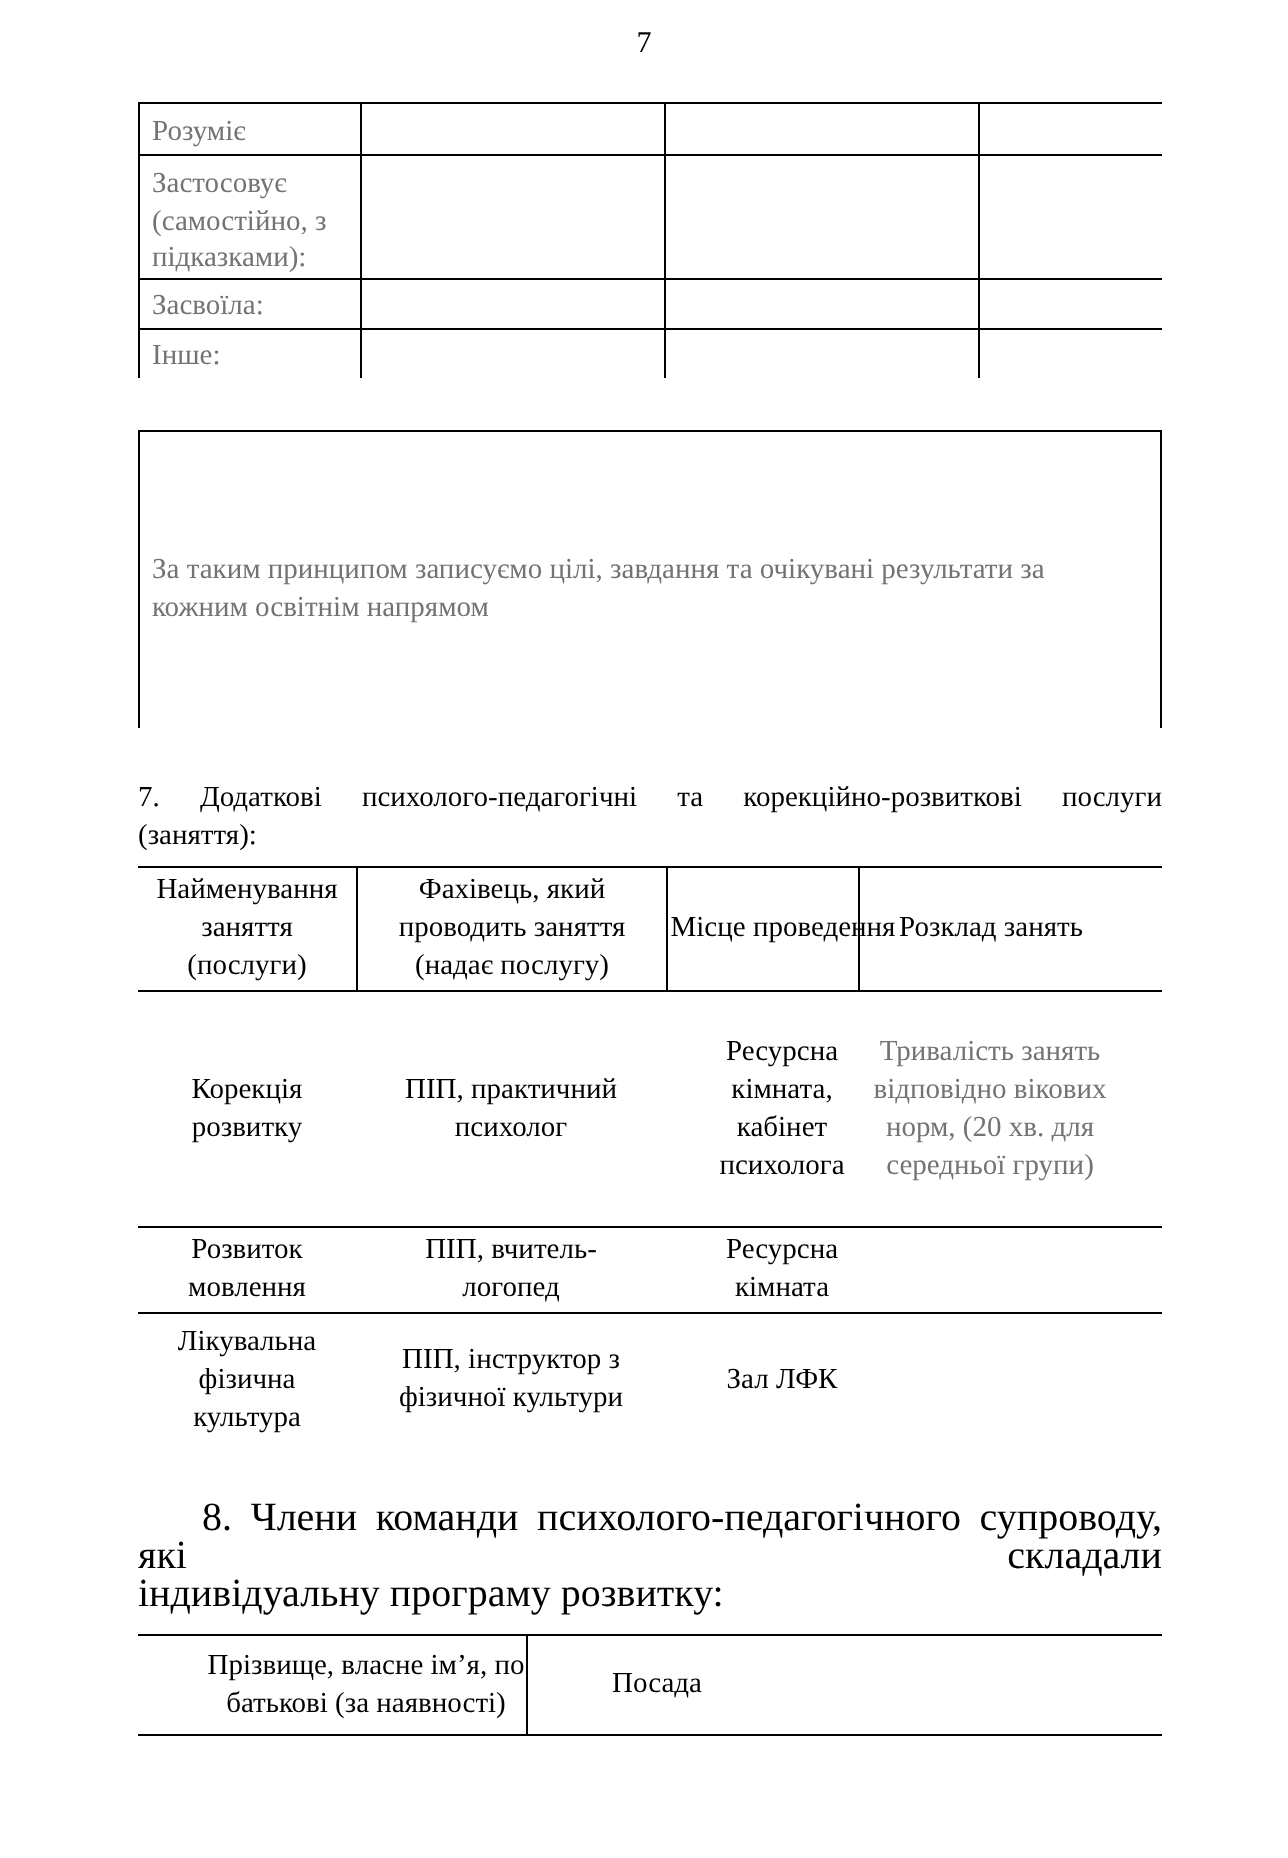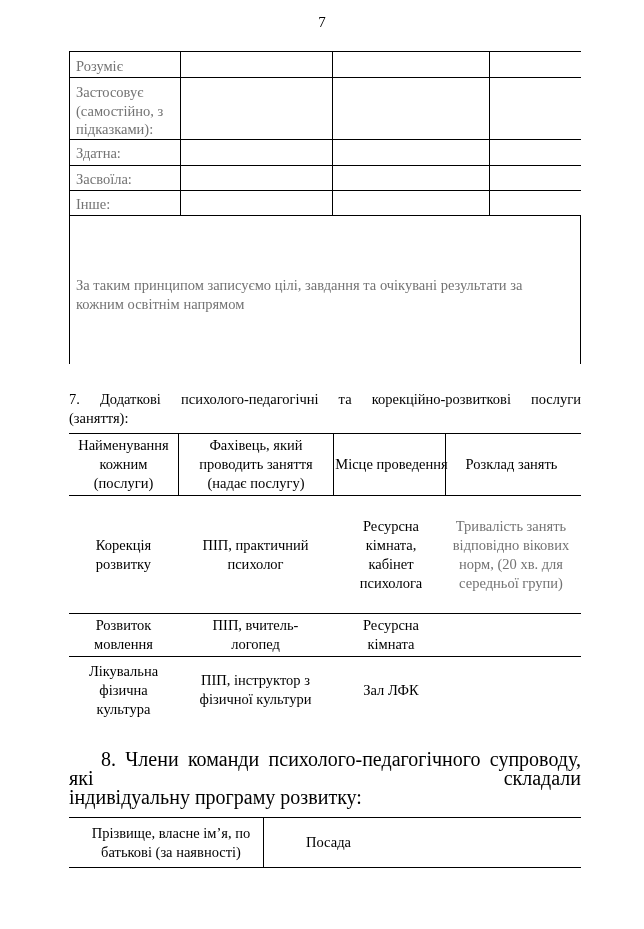--- a/index.html
+++ b/index.html
@@ -29,52 +29,46 @@
   .t2 { left:69px; top:433px; width:512px; }
   .t2 .hrow { position:relative; height:61px; border-top:1.5px solid #000; border-bottom:1.5px solid #000; box-sizing:content-box; }
   .t2 .row { position:relative; border-bottom:1.5px solid #000; }
   .t2 .row.last { border-bottom:none; }
   .t2 .cell { position:absolute; top:0; bottom:0; display:flex; align-items:center; justify-content:center;
               text-align:center; font-size:14.5px; line-height:19px; box-sizing:border-box; }
   .t2 .hrow .cell + .cell { border-left:1.5px solid #000; }
   .t2 .k0 { left:0; width:109px; }
   .t2 .k1 { left:109px; width:155px; }
   .t2 .k2 { left:264px; width:116px; }
-  .t2 .k3 { left:376px; width:132px; }
+  .t2 .k3 { left:360px; width:132px; }
 
   .sec8 { left:69px; top:750px; width:512px; font-size:20px; line-height:19px; text-align:justify; }
   .sec8 .line1 { text-indent:32px; text-align-last:justify; display:block; }
 
   .t3 { left:69px; top:817px; width:512px; height:49px; border-top:1.5px solid #000; border-bottom:1.5px solid #000; }
   .t3 .cell { position:absolute; top:0; bottom:0; display:flex; align-items:center; justify-content:center;
               text-align:center; font-size:14.5px; line-height:19px; box-sizing:border-box; }
-  .t3 .m0 { left:0; width:204px; }
+  .t3 .m0 { left:12px; width:204px; }
   .t3 .m1 { left:194px; width:130px; border-left:1.5px solid #000; }
   .t3 .m2 { left:334px; width:178px; border-left:1.5px solid #000; }
 </style>
 </head>
 <body>
 
 <div class="abs pagenum">7</div>
 
 <div class="abs t1">
   <div class="row" style="height:26px">
     <div class="cell c0 red">Розуміє</div>
     <div class="cell c1"></div>
     <div class="cell c2"></div>
     <div class="cell c3"></div>
   </div>
   <div class="row" style="height:62px">
     <div class="cell c0 red">Застосовує (самостійно, з підказками):</div>
-    <div class="cell c1"></div>
-    <div class="cell c2"></div>
-    <div class="cell c3"></div>
-  </div>
-  <div class="row" style="height:26px">
-    <div class="cell c0 red" style="padding-top:4px">Здатна:</div>
     <div class="cell c1"></div>
     <div class="cell c2"></div>
     <div class="cell c3"></div>
   </div>
   <div class="row" style="height:25px">
     <div class="cell c0 red" style="padding-top:4px">Засвоїла:</div>
     <div class="cell c1"></div>
     <div class="cell c2"></div>
     <div class="cell c3"></div>
   </div>
@@ -90,21 +84,21 @@
   <div class="note red">За таким принципом записуємо цілі, завдання та очікувані результати  за кожним освітнім напрямом</div>
 </div>
 
 <div class="abs sec7">
   <span class="line1">7. Додаткові психолого-педагогічні та корекційно-розвиткові послуги</span>
   <span>(заняття):</span>
 </div>
 
 <div class="abs t2">
   <div class="hrow">
-    <div class="cell k0">Найменування кожним (послуги)</div>
+    <div class="cell k0">Найменування заняття (послуги)</div>
     <div class="cell k1">Фахівець, який проводить заняття (надає послугу)</div>
     <div class="cell k2">Місце проведення</div>
     <div class="cell k3">Розклад занять</div>
   </div>
   <div class="row" style="height:117px">
     <div class="cell k0" style="padding:0 6px">Корекція розвитку</div>
     <div class="cell k1" style="padding:0 14px">ПІП, практичний психолог</div>
     <div class="cell k2" style="padding:0 20px">Ресурсна кімната, кабінет психолога</div>
     <div class="cell k3 red" style="padding:0 6px">Тривалість занять відповідно вікових норм, (20 хв. для середньої групи)</div>
   </div>

